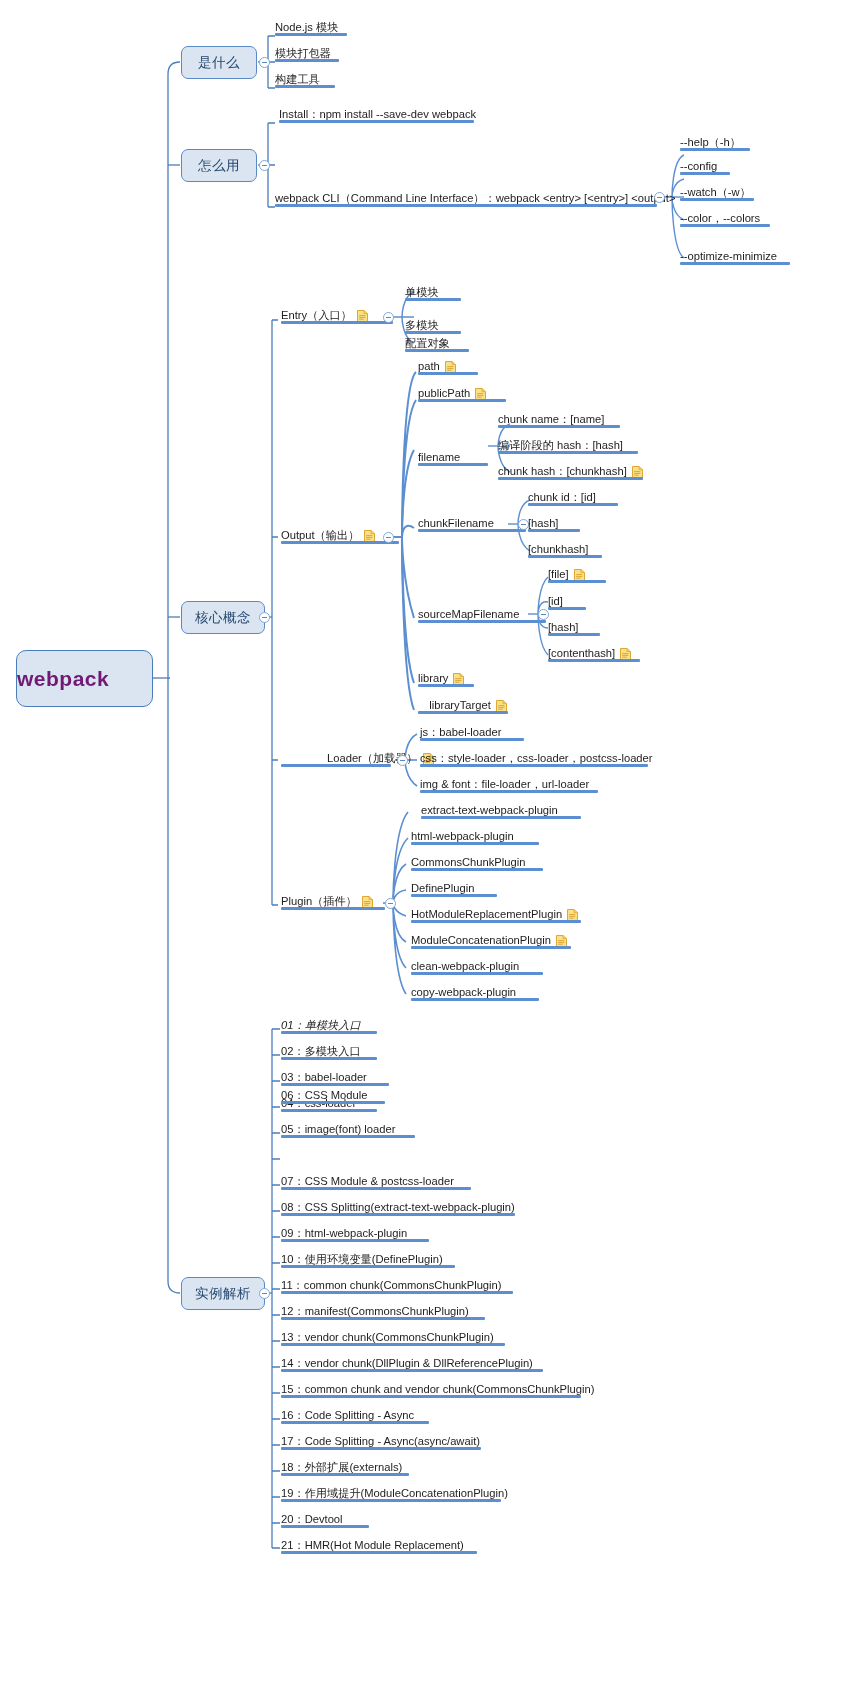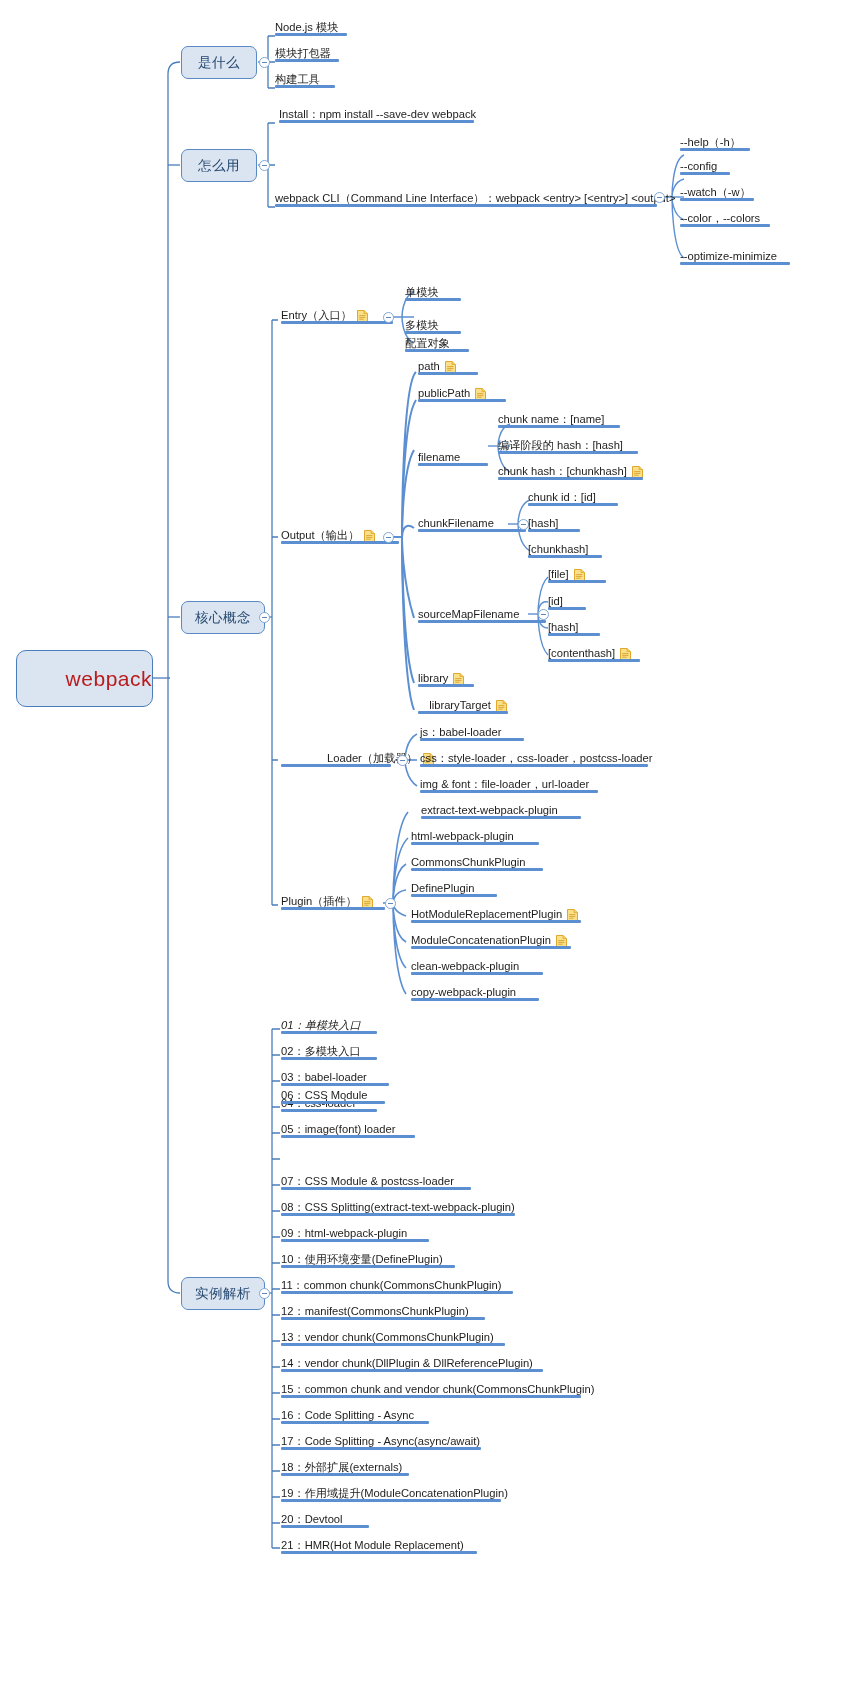--- a/index.html
+++ b/index.html
@@ -11,24 +11,25 @@
   #map{position:absolute;left:0;top:0;width:865px;height:1694px;}
   svg.lines{position:absolute;left:0;top:0;width:865px;height:1694px;pointer-events:none;}
 
   
   .root-node{
     position:absolute;
     box-sizing:border-box;
     background:#dbe5f1;
     border:1.4px solid #4a7ebb;
     border-radius:10px;
-    display:flex;align-items:center;justify-content:flex-end;
-    color:#b91c1c;
+    display:flex;align-items:center;justify-content:flex-start;
+    color:#701a75;
     font-size:21px;
     letter-spacing:.5px;
+    font-weight:bold;
   }
 
   
   .l1-node{
     position:absolute;
     box-sizing:border-box;
     background:#dbe5f1;
     border:1.2px solid #5a8ac6;
     border-radius:7px;
     display:flex;align-items:center;justify-content:center;

